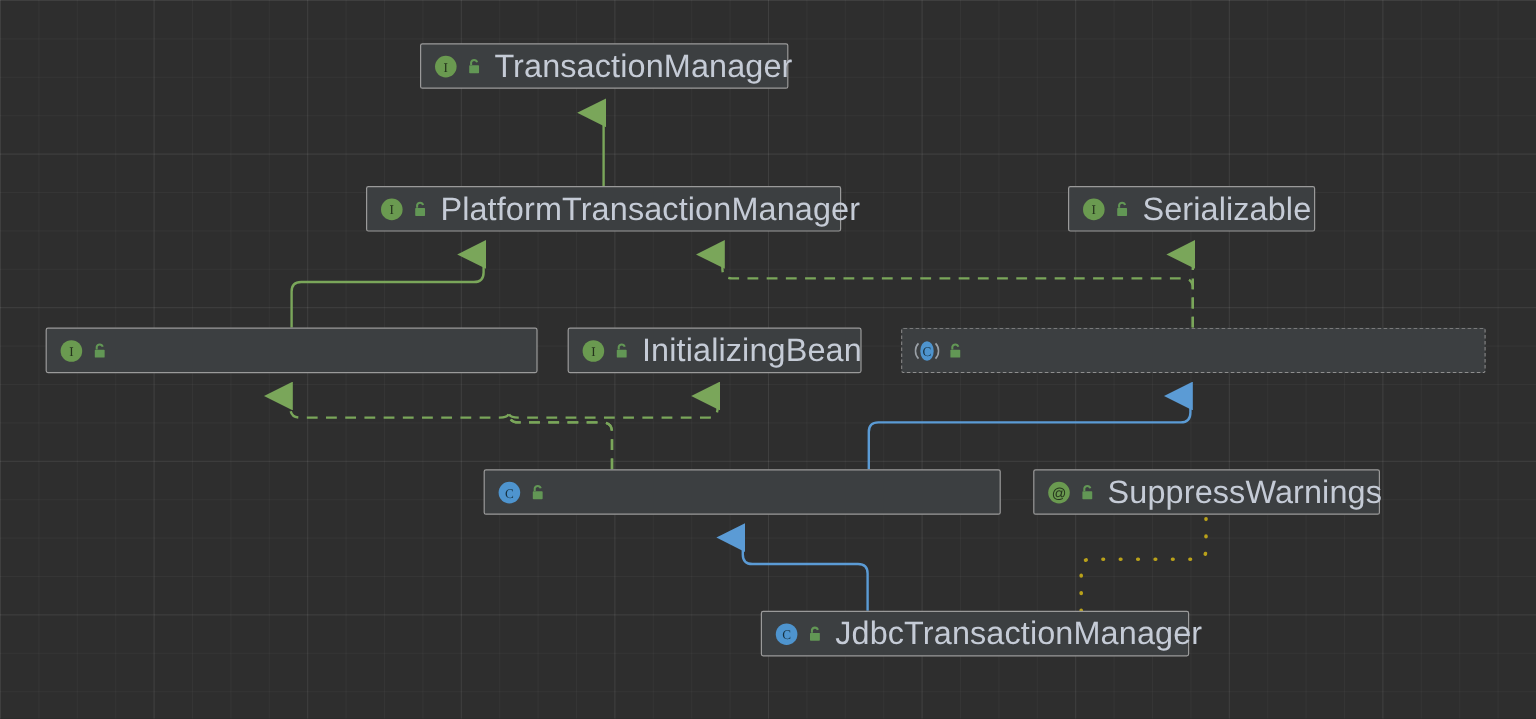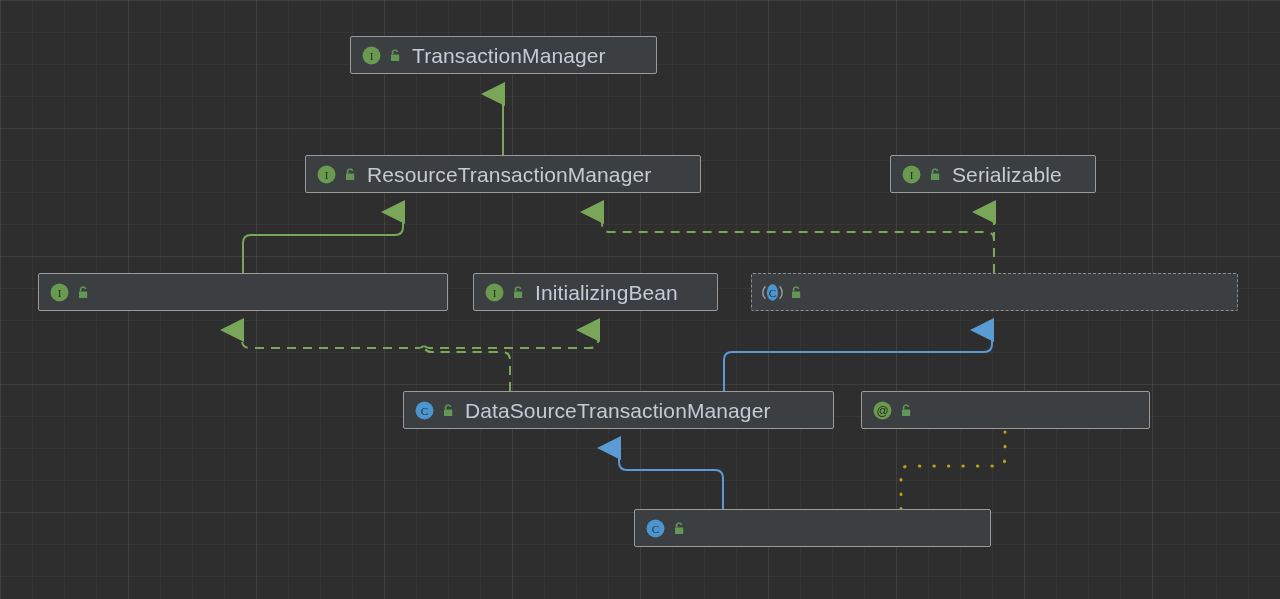--- a/index.html
+++ b/index.html
@@ -40,21 +40,21 @@
     height: 38px;
     padding: 0 13px 0 10px;
     white-space: nowrap;
   }
   .node.abstract {
     border-style: dashed;
     border-color: #8e8e8e;
   }
   .node-label {
     color: #c5cbd6;
-    font-size: 21px;
+    font-size: 27px;
     line-height: 1;
     letter-spacing: 0.1px;
     margin-left: 9px;
   }
   .icon-kind {
     flex: 0 0 auto;
     width: 21px;
     height: 21px;
     position: relative;
   }
@@ -123,21 +123,21 @@
             <circle cx="10.5" cy="10.5" r="9" fill="#6a9a50"></circle>
             <text x="10.5" y="14.6" text-anchor="middle" font-family="Liberation Serif, serif" font-size="11" fill="#24331c">I</text>
           </svg>
         </span>
         <span class="icon-lock">
           <svg width="15" height="15" viewBox="0 0 15 15">
             <path d="M4.6 6.2 V3.9 a2.6 2.6 0 0 1 5.0 0" fill="none" stroke="#629755" stroke-width="1.7"></path>
             <rect x="3.0" y="6.4" width="8.2" height="6.6" rx="0.6" fill="#629755"></rect>
           </svg>
         </span>
-        <span class="node-label">ResourceTransactionManager</span>
+        <span class="node-label">PlatformTransactionManager</span>
       </div>
       <div class="node" style="left: 890px; top: 155px; width: 206px; height: 38px;">
         <span class="icon-kind">
           <svg width="21" height="21" viewBox="0 0 21 21">
             <circle cx="10.5" cy="10.5" r="9" fill="#6a9a50"></circle>
             <text x="10.5" y="14.6" text-anchor="middle" font-family="Liberation Serif, serif" font-size="11" fill="#24331c">I</text>
           </svg>
         </span>
         <span class="icon-lock">
           <svg width="15" height="15" viewBox="0 0 15 15">
@@ -198,45 +198,46 @@
             <circle cx="10.5" cy="10.5" r="9" fill="#4e94ce"></circle>
             <text x="10.5" y="14.6" text-anchor="middle" font-family="Liberation Serif, serif" font-size="11" fill="#16303f">C</text>
           </svg>
         </span>
         <span class="icon-lock">
           <svg width="15" height="15" viewBox="0 0 15 15">
             <path d="M4.6 6.2 V3.9 a2.6 2.6 0 0 1 5.0 0" fill="none" stroke="#629755" stroke-width="1.7"></path>
             <rect x="3.0" y="6.4" width="8.2" height="6.6" rx="0.6" fill="#629755"></rect>
           </svg>
         </span>
-        <span class="node-label">DataSourceTransactionManager</span>
       </div>
       <div class="node" style="left: 861px; top: 391px; width: 289px; height: 38px;">
         <span class="icon-kind">
           <svg width="21" height="21" viewBox="0 0 21 21">
             <circle cx="10.5" cy="10.5" r="9" fill="#6a9a50"></circle>
             <text x="10.5" y="14.8" text-anchor="middle" font-family="Liberation Sans, sans-serif" font-size="12" fill="#24331c">@</text>
           </svg>
         </span>
         <span class="icon-lock">
           <svg width="15" height="15" viewBox="0 0 15 15">
             <path d="M4.6 6.2 V3.9 a2.6 2.6 0 0 1 5.0 0" fill="none" stroke="#629755" stroke-width="1.7"></path>
             <rect x="3.0" y="6.4" width="8.2" height="6.6" rx="0.6" fill="#629755"></rect>
           </svg>
         </span>
+        <span class="node-label">SuppressWarnings</span>
       </div>
       <div class="node" style="left: 634px; top: 509px; width: 357px; height: 38px;">
         <span class="icon-kind">
           <svg width="21" height="21" viewBox="0 0 21 21">
             <circle cx="10.5" cy="10.5" r="9" fill="#4e94ce"></circle>
             <text x="10.5" y="14.6" text-anchor="middle" font-family="Liberation Serif, serif" font-size="11" fill="#16303f">C</text>
           </svg>
         </span>
         <span class="icon-lock">
           <svg width="15" height="15" viewBox="0 0 15 15">
             <path d="M4.6 6.2 V3.9 a2.6 2.6 0 0 1 5.0 0" fill="none" stroke="#629755" stroke-width="1.7"></path>
             <rect x="3.0" y="6.4" width="8.2" height="6.6" rx="0.6" fill="#629755"></rect>
           </svg>
         </span>
+        <span class="node-label">JdbcTransactionManager</span>
       </div>
     </div>
 
 </div>
 
 </body></html>

